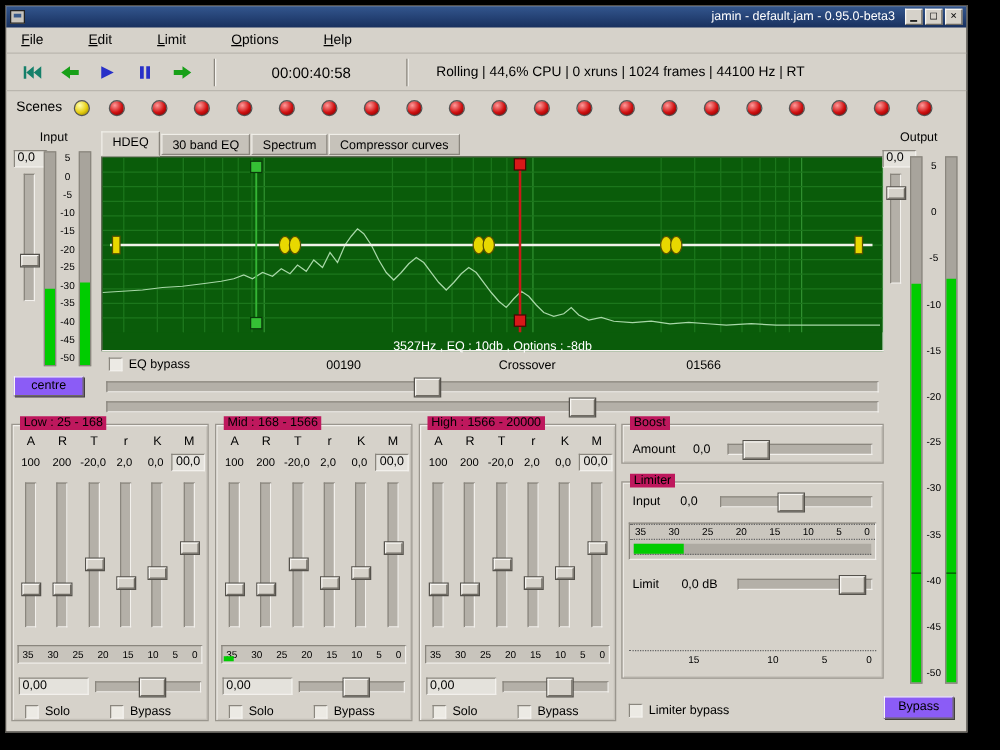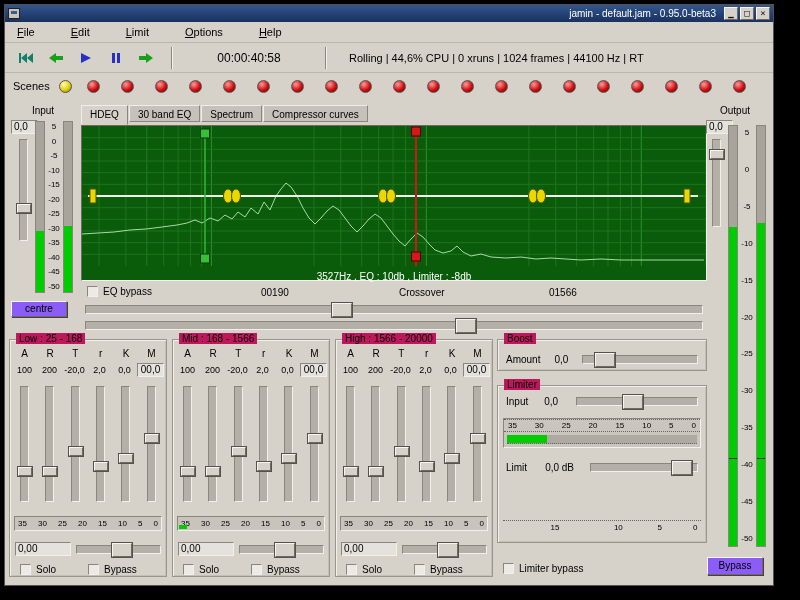--- a/index.html
+++ b/index.html
@@ -76,21 +76,21 @@
             font-size:8px; display:flex; justify-content:space-between; align-items:center;
             padding:0 3px; position:relative; }
   .strip-peek { position:absolute; left:1px; bottom:1px; width:8px; height:4px; background:#00cc00; }
 
   
   .input-panel  { position:absolute; left:4px;  top:100px; width:68px; height:220px; }
   .output-panel { position:absolute; left:699px; top:100px; width:62px; height:478px; }
   .panel-cap { position:absolute; top:0; left:0; right:0; text-align:center; font-size:10px; }
 
   
-  .tabs { position:absolute; left:76px; top:100px; height:20px; display:flex; align-items:flex-start; }
+  .tabs { position:absolute; left:76px; top:100px; height:20px; display:flex; align-items:center; }
   .tab { font-size:10px; padding:3px 8px 2px; background:#c6c2ba; border:1px solid;
          border-color:#f0eee8 #8a867e #8a867e #f0eee8; margin-right:1px; height:17px; }
   .tab.active { background:#d6d2ca; height:20px; border-bottom-color:#d6d2ca; position:relative; z-index:2; }
   .graph { position:absolute; left:76px; top:120px; width:626px; height:156px; background:#0a5c0a;
            border:1px solid; border-color:#6e6a62 #f4f2ee #f4f2ee #6e6a62; }
   .readout { height:14px; color:#fff; font-size:10px; text-align:center; line-height:13px; }
 
   .xover-row { position:absolute; left:76px; top:280px; width:626px; height:16px; font-size:10px; }
   .xover-row .chk { position:absolute; left:6px; top:1px; }
   .xo-low  { position:absolute; left:180px; top:2px; }
@@ -311,21 +311,21 @@
       <ellipse cx="451" cy="70" rx="4.5" ry="7" fill="#e8d800" stroke="#565000"></ellipse>
       <ellipse cx="459" cy="70" rx="4.5" ry="7" fill="#e8d800" stroke="#565000"></ellipse>
       <rect x="602" y="63" width="6" height="14" fill="#e8d800" stroke="#565000"></rect>
       <line x1="123" y1="3" x2="123" y2="137" stroke="#35b535" stroke-width="1.5"></line>
       <rect x="118.5" y="3" width="9" height="9" fill="#35c035" stroke="#0a3a0a"></rect>
       <rect x="118.5" y="128" width="9" height="9" fill="#35c035" stroke="#0a3a0a"></rect>
       <line x1="334" y1="0" x2="334" y2="140" stroke="#cc1818" stroke-width="2"></line>
       <rect x="329.5" y="1" width="9" height="9" fill="#d81818" stroke="#4a0404"></rect>
       <rect x="329.5" y="126" width="9" height="9" fill="#d81818" stroke="#4a0404"></rect>
     </svg>
-    <div class="readout">3527Hz , EQ : 10db , Limiter : -8db</div>
+    <div class="readout">3527Hz , EQ : 10db , Options : -8db</div>
   </div>
 
   <div class="xover-row">
     <label class="chk">
       <span class="cb"></span>
       <span>EQ bypass</span>
     </label>
     <span class="xo-low">00190</span>
     <span class="xo-lab">Crossover</span>
     <span class="xo-high">01566</span>

